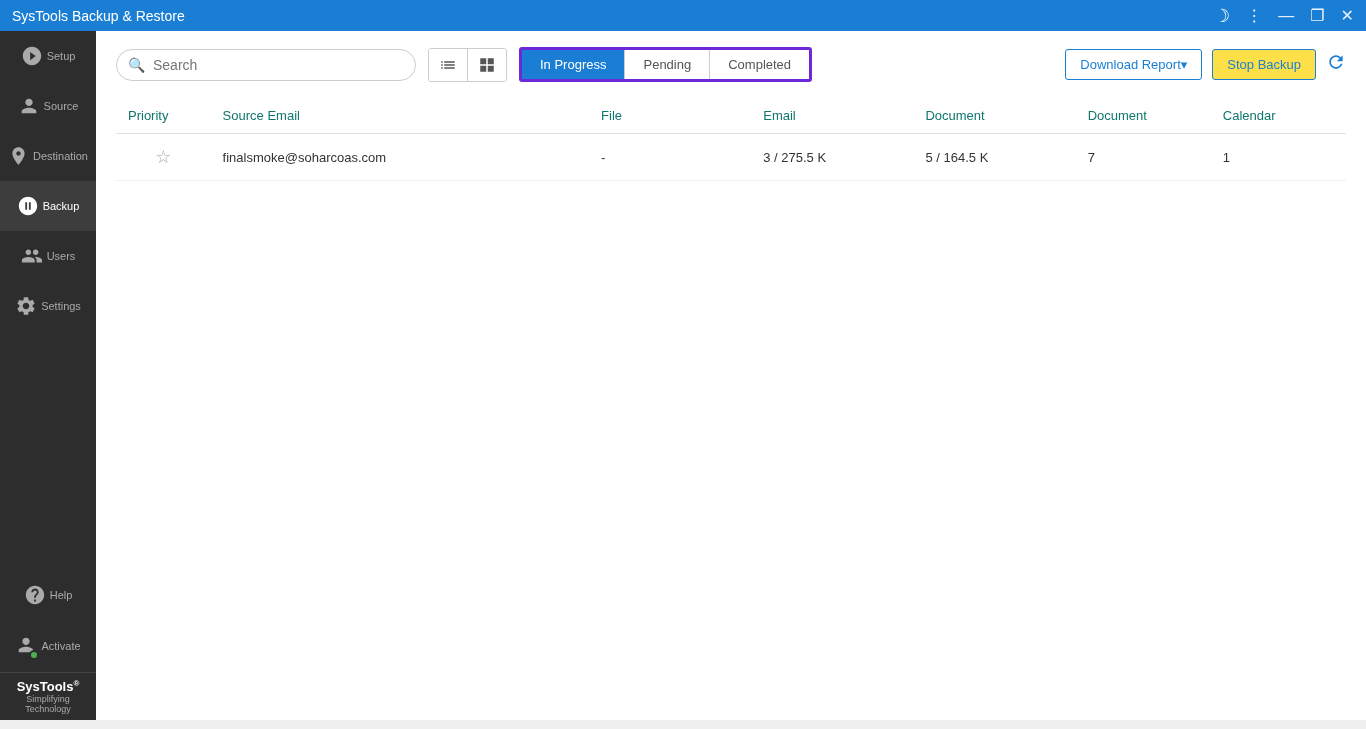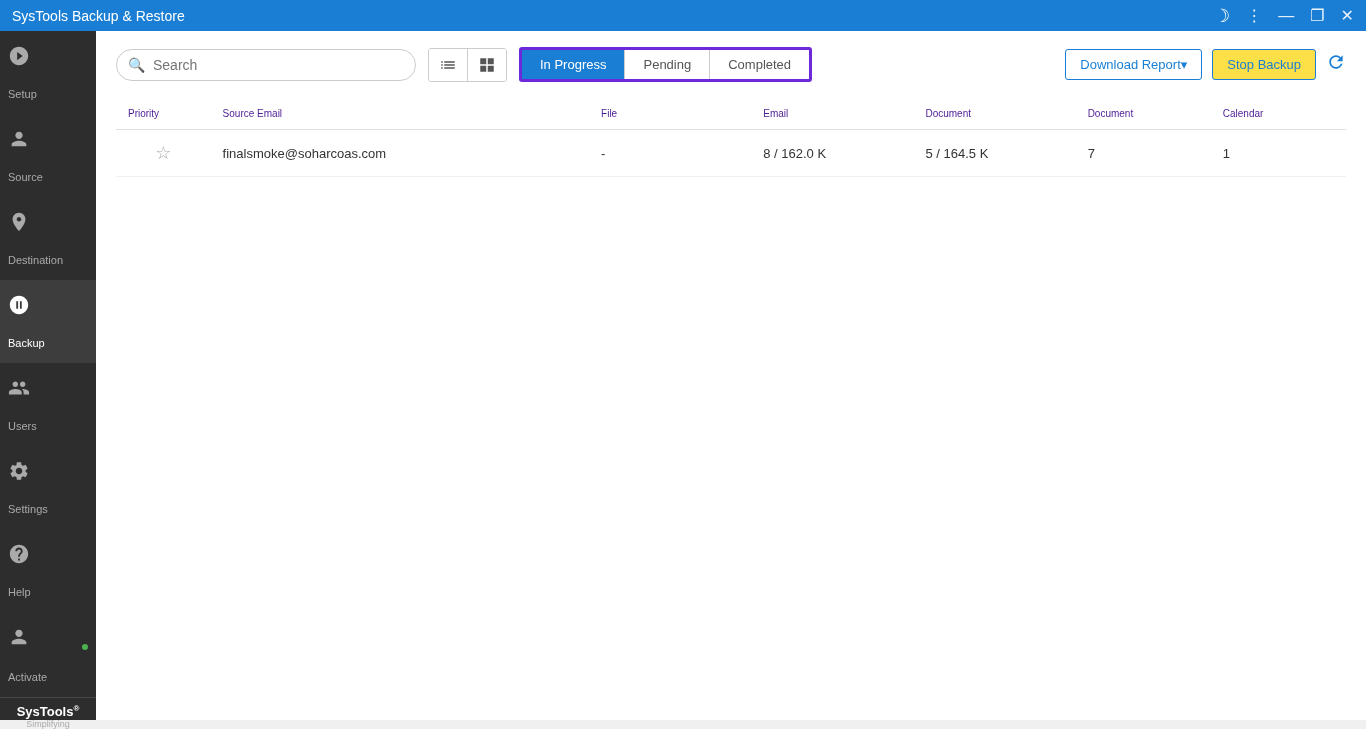--- a/index.html
+++ b/index.html
@@ -45,27 +45,28 @@
       background: #2d2d2d;
       display: flex;
       flex-direction: column;
       align-items: center;
       padding: 0;
       color: #ccc;
     }
     .sidebar-item {
       width: 100%;
       display: flex;
-      flex-direction: column;
+      flex-direction: row;
+      align-items: center;
       justify-content: center;
       padding: 14px 8px;
       cursor: pointer;
       color: #aaa;
       font-size: 11px;
-      gap: 21px;
+      gap: 4px;
     }
     .sidebar-item.active { background: #3d3d3d; color: #fff; }
     .sidebar-item svg { width: 22px; height: 22px; fill: currentColor; }
     .sidebar-spacer { flex: 1; }
     .sidebar-bottom { width: 100%; }
     .sidebar-item-label { font-size: 11px; }
 
     .activate-icon-wrapper {
       position: relative;
       display: inline-block;
@@ -215,23 +216,23 @@
       width: 100%;
       border-collapse: collapse;
       font-size: 13px;
     }
     .data-table thead tr {
       border-bottom: 1px solid #e0e0e0;
     }
     .data-table th {
       text-align: left;
       padding: 10px 12px;
-      color: #4c1d95;
+      color: #0f766e;
       font-weight: 500;
-      font-size: 10px;
+      font-size: 13px;
     }
     .data-table td {
       padding: 12px 12px;
       color: #333;
       border-bottom: 1px solid #f0f0f0;
     }
 
     .col-priority { width: 70px; text-align: center; }
     .col-source { width: 280px; }
     .col-file { width: 120px; }
@@ -399,21 +400,21 @@
           <th class="col-calendar">Calendar</th>
         </tr>
       </thead>
       <tbody>
         <tr class="table-row">
           <td class="col-priority">
             <span class="star-icon">☆</span>
           </td>
           <td class="col-source">finalsmoke@soharcoas.com</td>
           <td class="col-file">-</td>
-          <td class="col-email">8 / 162.0 K</td>
+          <td class="col-email">3 / 275.5 K</td>
           <td class="col-document">5 / 164.5 K</td>
           <td class="col-contact">7</td>
           <td class="col-calendar">1</td>
         </tr>
       </tbody>
     </table>
 
   </div>
 </div>
 

